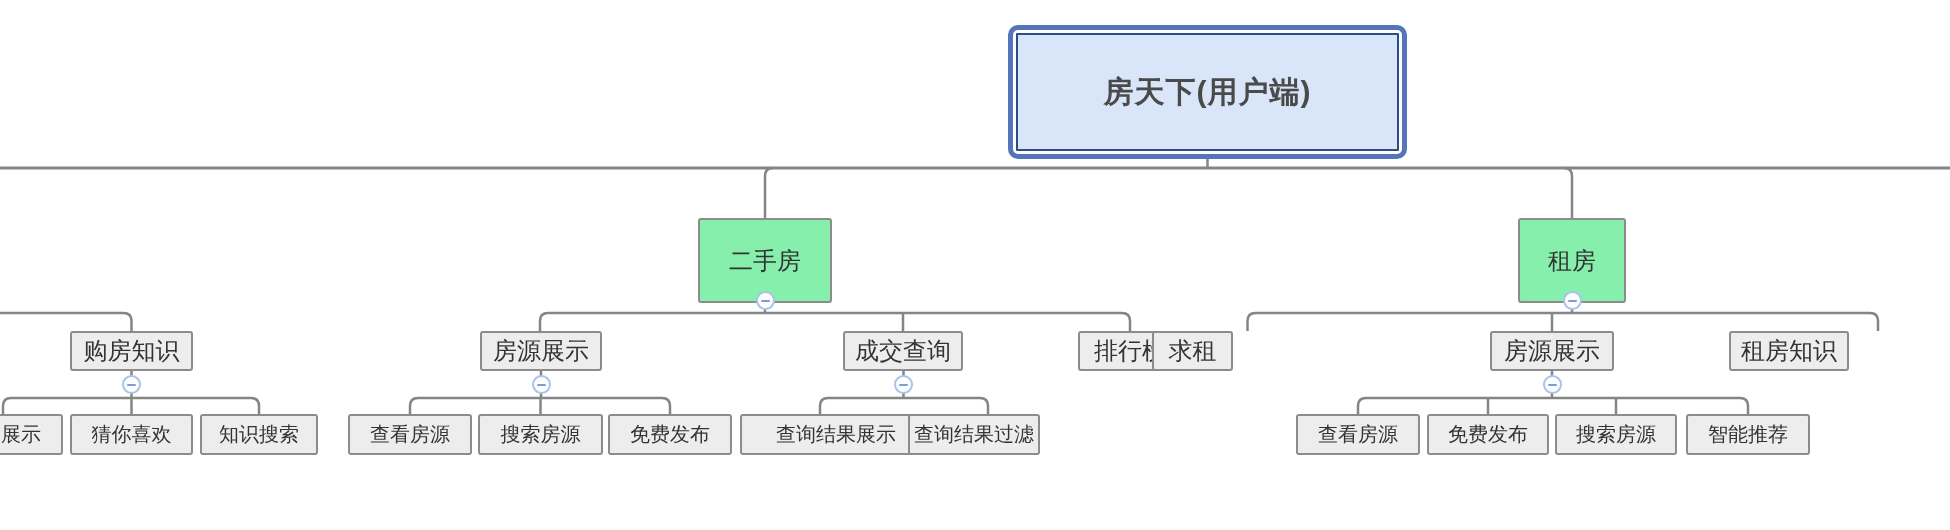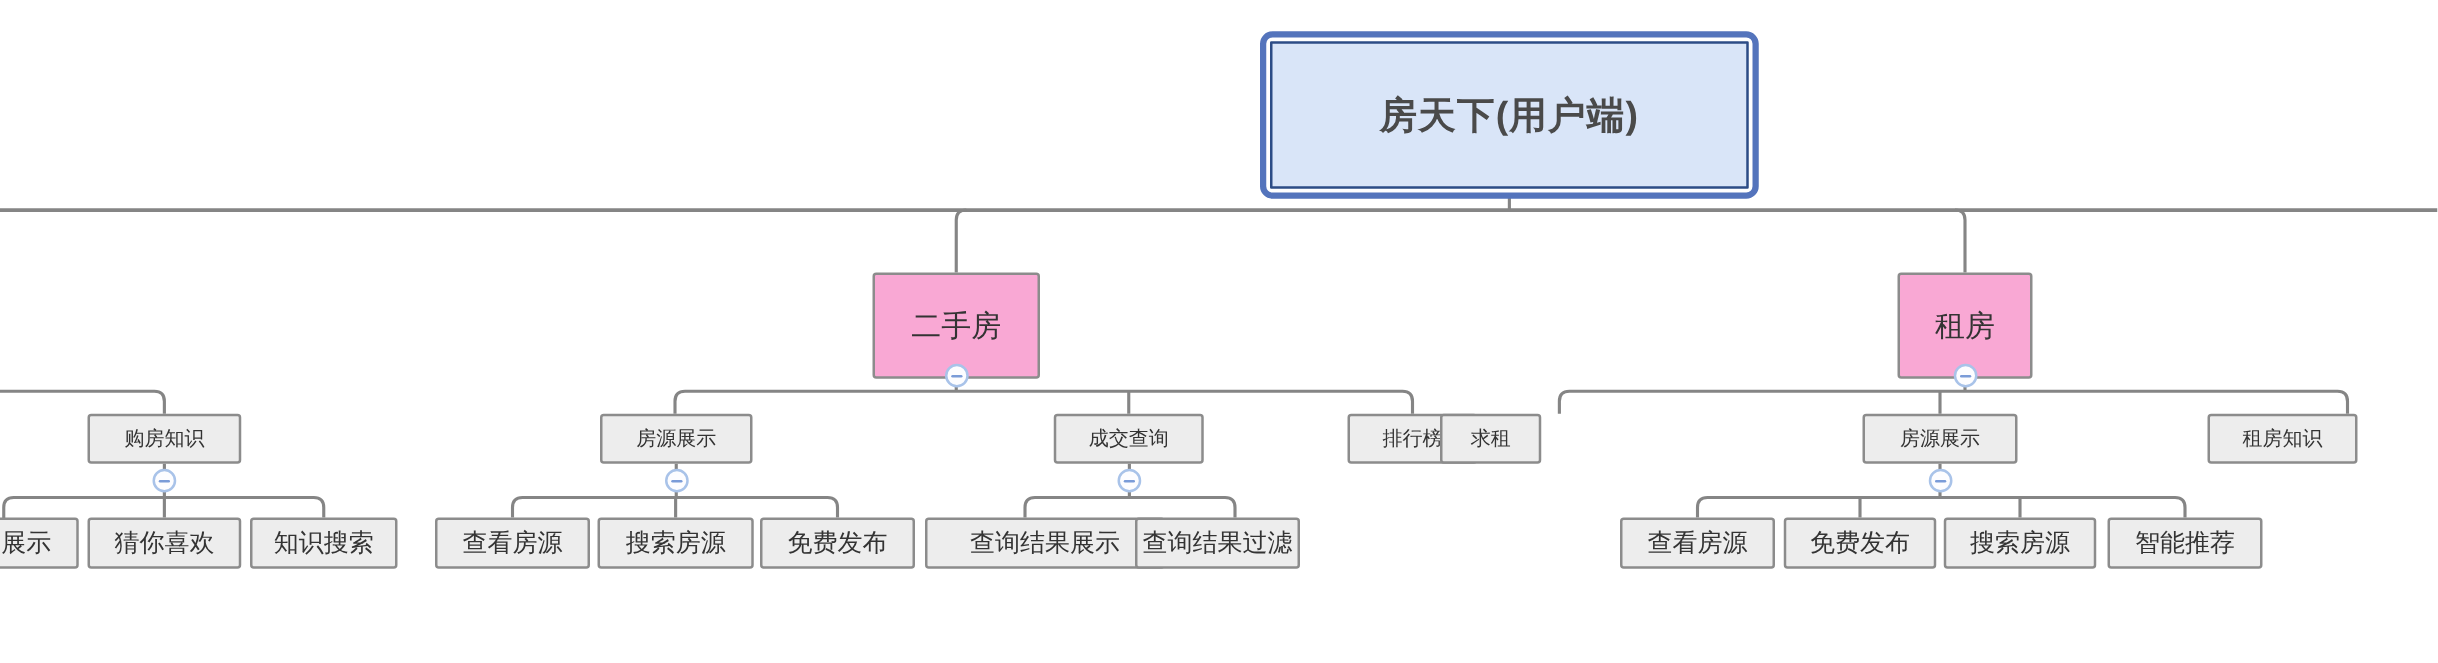--- a/index.html
+++ b/index.html
@@ -10,22 +10,22 @@
   }
   .canvas{position:relative;width:1950px;height:530px;overflow:hidden;background:#fff;}
   svg.connectors{position:absolute;left:0;top:0;z-index:1;}
 
   .node{
     position:absolute;z-index:2;box-sizing:border-box;
     display:flex;align-items:center;justify-content:center;
     border:2px solid #8c8c8c;border-radius:3px;color:#333333;
     white-space:nowrap;cursor:default;
   }
-  .l2{top:218px;height:85px;background:#f9a8d4;font-size:24px;}
-  .l3{top:331px;height:40px;background:#ededed;font-size:16px;}
+  .l2{top:218px;height:85px;background:#86efac;font-size:24px;}
+  .l3{top:331px;height:40px;background:#ededed;font-size:24px;}
   .l4{top:414px;height:41px;background:#ededed;font-size:20px;}
   .clipped{justify-content:flex-end;padding-right:20px;}
 
   .root-wrap{
     position:absolute;left:1008px;top:25px;width:399px;height:134px;z-index:2;
     box-sizing:border-box;border:5px solid #5474bc;border-radius:10px;
     background:#ffffff;padding:3px;
   }
   .root-node{
     width:100%;height:100%;box-sizing:border-box;
@@ -92,21 +92,21 @@
 
   <div class="node l2" style="left:698px;width:134px;">二手房</div>
   <div class="node l2" style="left:1518px;width:108px;">租房</div>
 
   <div class="node l3" style="left:70px;width:123px;">购房知识</div>
   <div class="node l3" style="left:480px;width:122px;">房源展示</div>
   <div class="node l3" style="left:843px;width:120px;">成交查询</div>
   <div class="node l3" style="left:1078px;width:104px;">排行榜</div>
   <div class="node l3" style="left:1152px;width:81px;">求租</div>
   <div class="node l3" style="left:1490px;width:124px;">房源展示</div>
-  <div class="node l3" style="left:1766px;width:120px;">租房知识</div>
+  <div class="node l3" style="left:1729px;width:120px;">租房知识</div>
 
   <div class="node l4 clipped" style="left:-62px;width:125px;">展示</div>
   <div class="node l4" style="left:70px;width:123px;">猜你喜欢</div>
   <div class="node l4" style="left:200px;width:118px;">知识搜索</div>
   <div class="node l4" style="left:348px;width:124px;">查看房源</div>
   <div class="node l4" style="left:478px;width:125px;">搜索房源</div>
   <div class="node l4" style="left:608px;width:124px;">免费发布</div>
   <div class="node l4" style="left:740px;width:192px;">查询结果展示</div>
   <div class="node l4" style="left:908px;width:132px;">查询结果过滤</div>
   <div class="node l4" style="left:1296px;width:124px;">查看房源</div>

